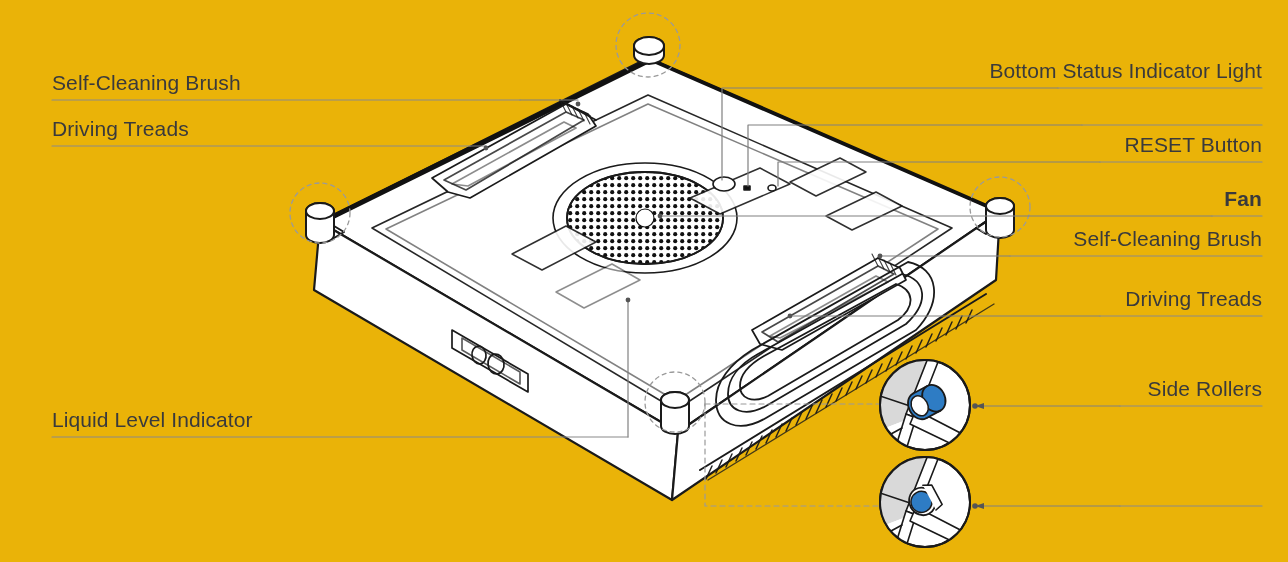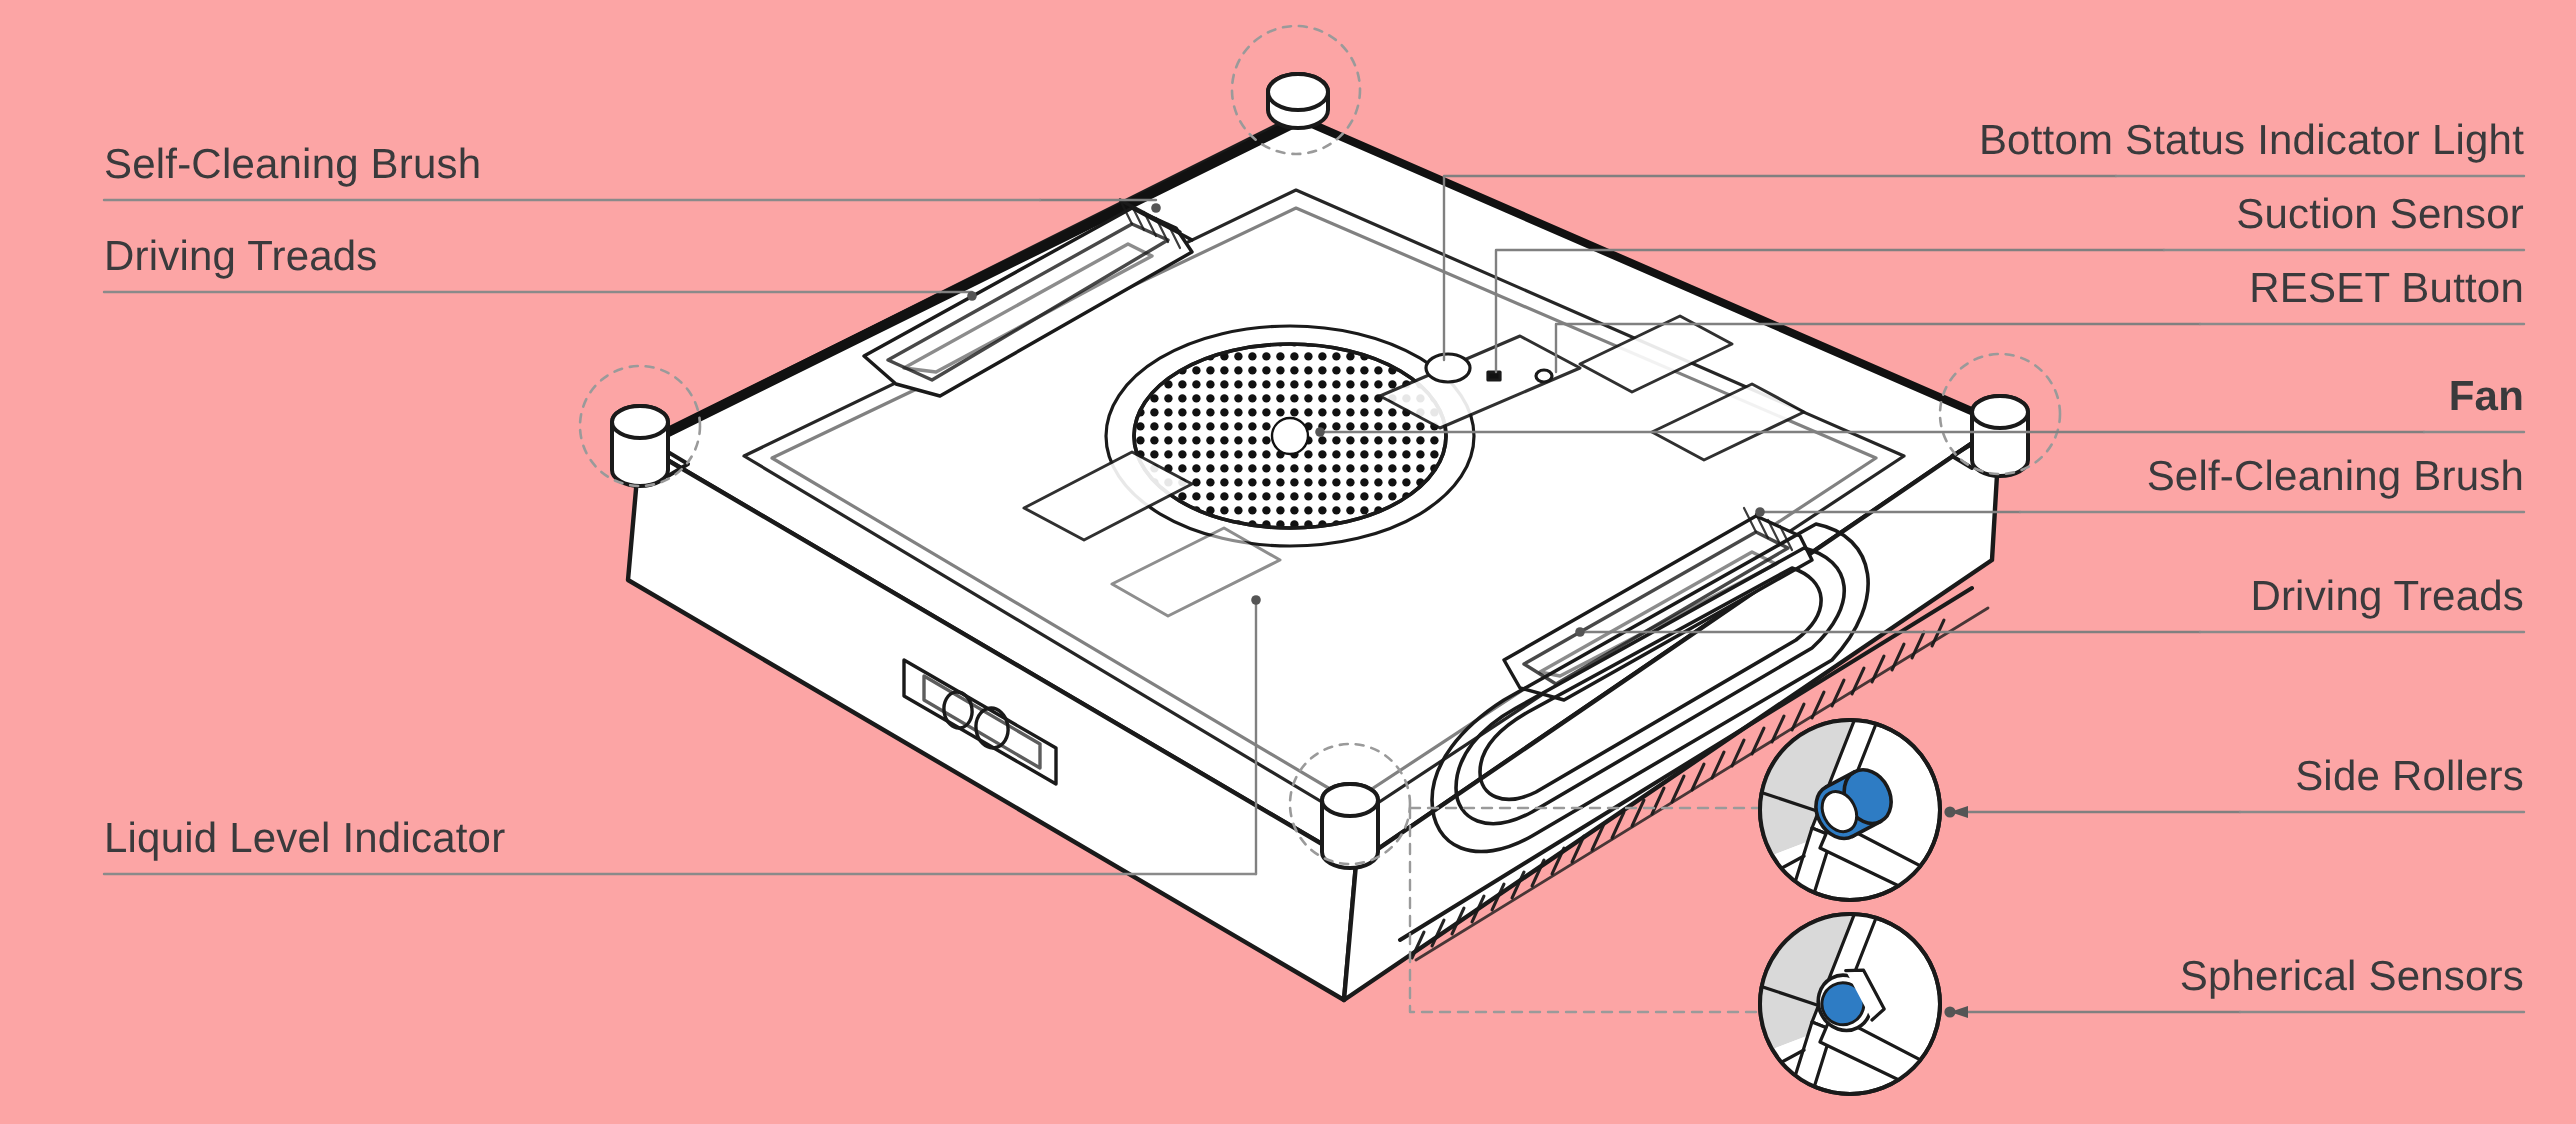--- a/index.html
+++ b/index.html
@@ -1,18 +1,18 @@
 <!DOCTYPE html>
 <html><head>
 <meta charset="utf-8">
 <style>
   html,body{margin:0;padding:0;background:#ffffff;}
   body{width:1288px;height:562px;overflow:hidden;
        font-family:"Liberation Sans","DejaVu Sans",sans-serif;}
-  #stage{position:relative;width:1288px;height:562px;background:#fca5a5;}
+  #stage{position:relative;width:1288px;height:562px;background:#eab308;}
   #art{position:absolute;left:0;top:0;width:1288px;height:562px;}
 
   .lbl{position:absolute;font-size:21px;line-height:22px;color:#3a3a3c;
        white-space:nowrap;letter-spacing:0.1px;}
   .lbl.left{text-align:left;}
   .lbl.right{}
 </style>
 </head>
 <body>
 
@@ -285,27 +285,25 @@
   </svg>
 
   <div class="lbl left" style="left:52px;top:72px;">Self-Cleaning Brush</div>
 
   <div class="lbl left" style="left:52px;top:118px;">Driving Treads</div>
 
   <div class="lbl left" style="left:52px;top:409px;">Liquid Level Indicator</div>
 
   <div class="lbl right" style="right:26px;top:60px;">Bottom Status Indicator Light</div>
 
-  <div class="lbl right" style="right:26px;top:97px;">Suction Sensor</div>
 
   <div class="lbl right" style="right:26px;top:134px;margin-left:36px;">RESET Button</div>
 
   <div class="lbl right" style="right:26px;top:188px;font-weight:bold;">Fan</div>
 
   <div class="lbl right" style="right:26px;top:228px;">Self-Cleaning Brush</div>
 
   <div class="lbl right" style="right:26px;top:288px;">Driving Treads</div>
 
   <div class="lbl right" style="right:26px;top:378px;">Side Rollers</div>
 
-  <div class="lbl right" style="right:26px;top:478px;">Spherical Sensors</div>
 
 </div>
 
 </body></html>

